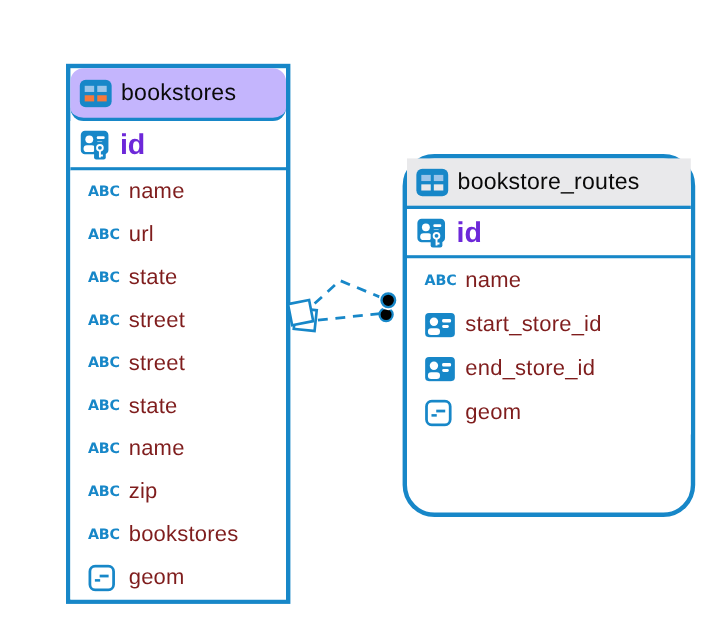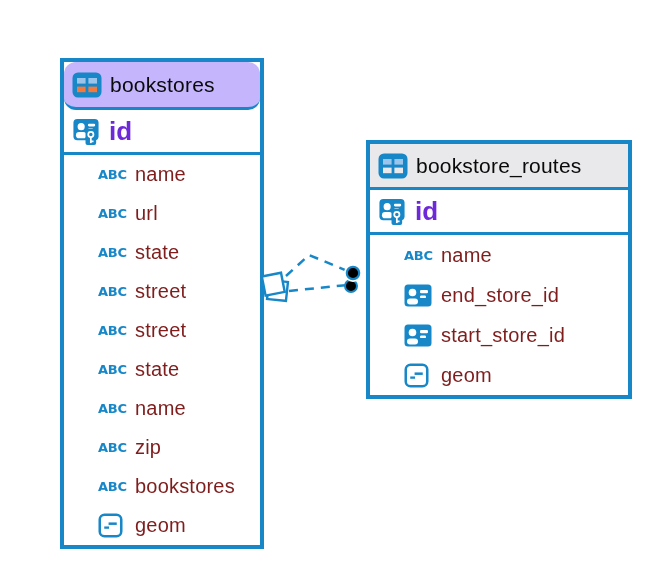--- a/index.html
+++ b/index.html
@@ -11,21 +11,21 @@
     overflow:hidden;
   }
   .erd-table{
     position:absolute;
     box-sizing:border-box;
     border:4px solid #1787C8;
     background:#ffffff;
     z-index:2;
   }
   .erd-table.bookstores{left:60px;top:58px;width:204px;height:491px;}
-  .erd-table.routes{left:366px;top:140px;width:266px;height:259px;}
+  .erd-table.routes{left:366px;top:140px;width:266px;height:330px;border-radius:29px;}
 
   .t-header{
     display:flex;align-items:center;gap:8px;
     padding-left:8px;
     border-bottom:3px solid #1787C8;
     box-sizing:content-box;
   }
   .bookstores .t-header{height:45px;background:#c4b5fd;border-radius:12px;}
   .routes .t-header{height:43px;background:#E9E9EB;}
   .t-title{
@@ -37,21 +37,21 @@
     display:flex;align-items:center;gap:7px;
     padding-left:8px;height:42px;
     border-bottom:3px solid #1787C8;
     background:#ffffff;
   }
   .pk-name{font-size:26px;font-weight:700;color:#6d28d9;}
 
   .t-body{background:#ffffff;}
   .row{
     display:flex;align-items:center;gap:7px;
-    padding-left:4px;height:39px;margin-left:30px;
+    padding-left:16px;height:39px;
   }
   .routes .row{height:40px;}
   .col-name{font-size:20px;color:#7f1d1d;white-space:nowrap;letter-spacing:0.2px;}
 
   .type-icon{
     width:30px;min-width:30px;
     display:flex;align-items:center;justify-content:flex-start;
   }
   .abc{
     font-size:13px;font-weight:800;color:#1787C8;
@@ -209,33 +209,33 @@
       <div class="row">
         <span class="type-icon">
           <svg width="28" height="23" viewBox="0 0 28 23">
             <rect x="0.5" y="0.5" width="27" height="22" rx="3.5" fill="#1787C8"></rect>
             <circle cx="8.5" cy="8.5" r="3.8" fill="#fff"></circle>
             <rect x="3" y="14.5" width="11" height="6" rx="3" fill="#fff"></rect>
             <rect x="16" y="6" width="8" height="3.2" rx="1.2" fill="#fff"></rect>
             <rect x="16" y="11.5" width="6" height="2.6" rx="1.2" fill="#fff"></rect>
           </svg>
         </span>
-        <span class="col-name">end_store_id</span>
+        <span class="col-name">start_store_id</span>
       </div>
       <div class="row">
         <span class="type-icon">
           <svg width="28" height="23" viewBox="0 0 28 23">
             <rect x="0.5" y="0.5" width="27" height="22" rx="3.5" fill="#1787C8"></rect>
             <circle cx="8.5" cy="8.5" r="3.8" fill="#fff"></circle>
             <rect x="3" y="14.5" width="11" height="6" rx="3" fill="#fff"></rect>
             <rect x="16" y="6" width="8" height="3.2" rx="1.2" fill="#fff"></rect>
             <rect x="16" y="11.5" width="6" height="2.6" rx="1.2" fill="#fff"></rect>
           </svg>
         </span>
-        <span class="col-name">start_store_id</span>
+        <span class="col-name">end_store_id</span>
       </div>
       <div class="row">
         <span class="type-icon">
           <svg width="25" height="25" viewBox="0 0 26 26">
             <rect x="1.8" y="1.8" width="22.4" height="22.4" rx="5" fill="#fff" stroke="#1787C8" stroke-width="2.6"></rect>
             <rect x="11" y="9.8" width="8.5" height="2.6" fill="#1787C8"></rect>
             <rect x="6.5" y="14" width="5" height="2.4" fill="#1787C8"></rect>
           </svg>
         </span>
         <span class="col-name">geom</span>

